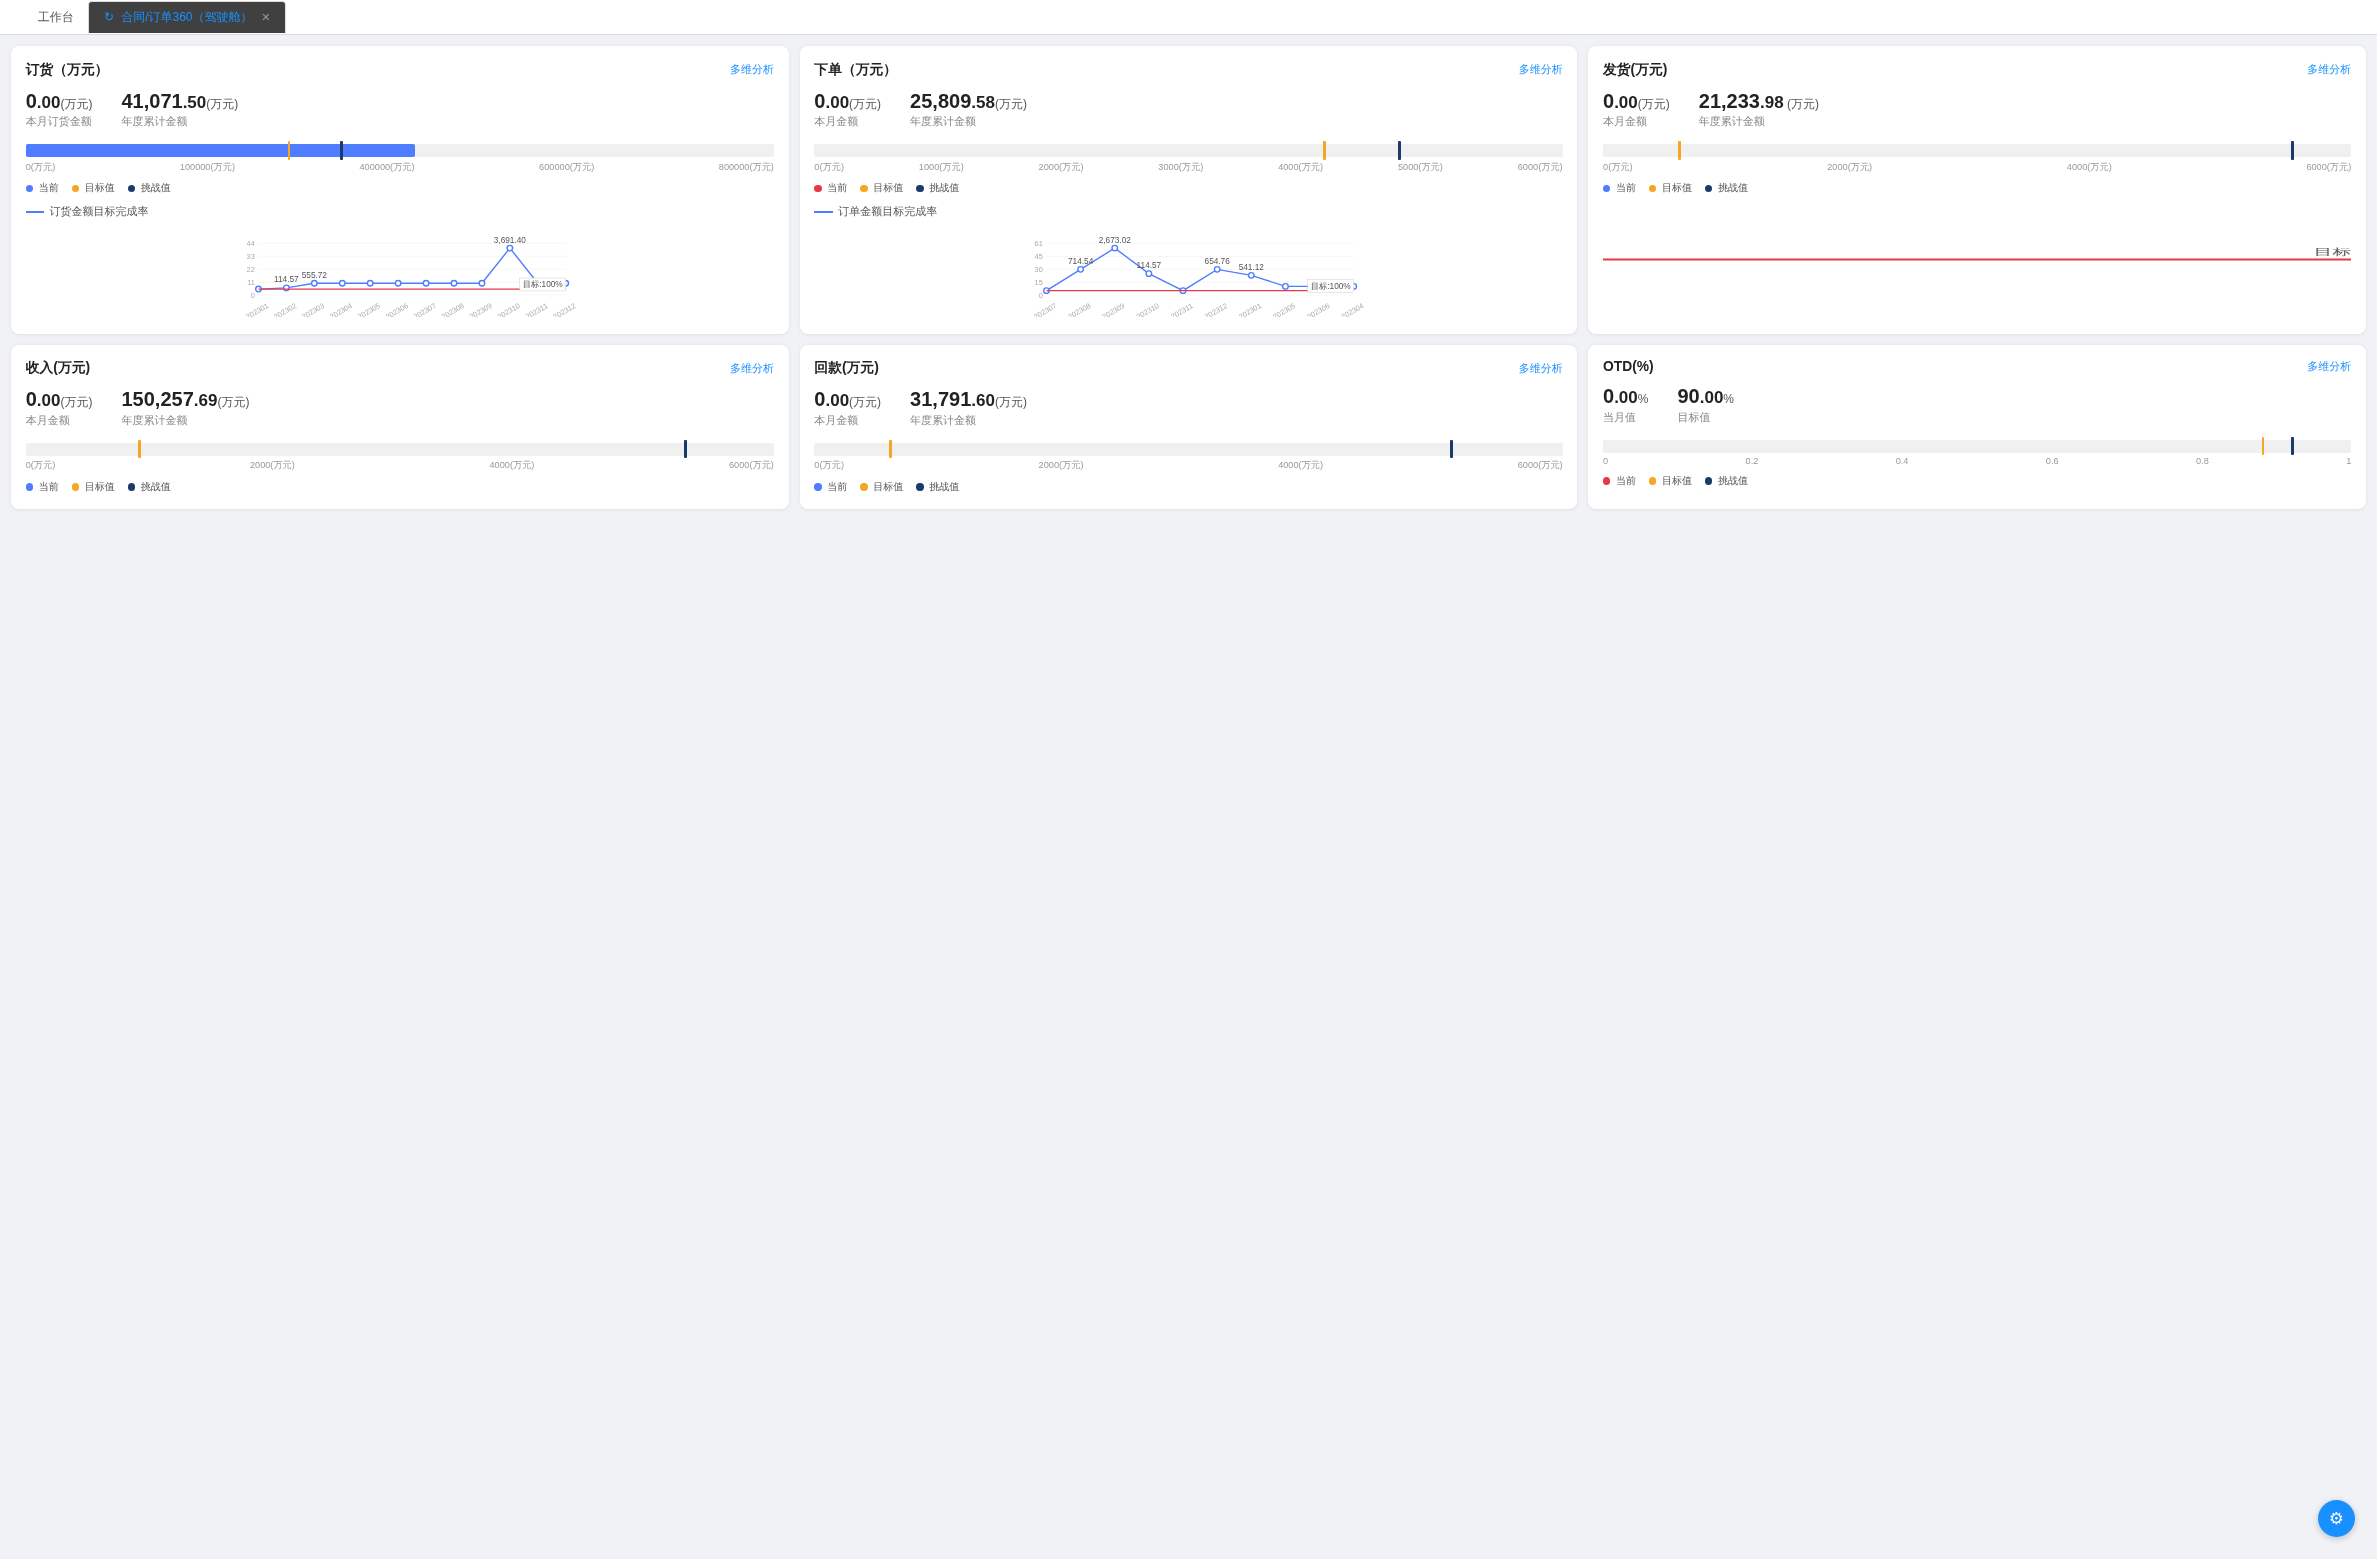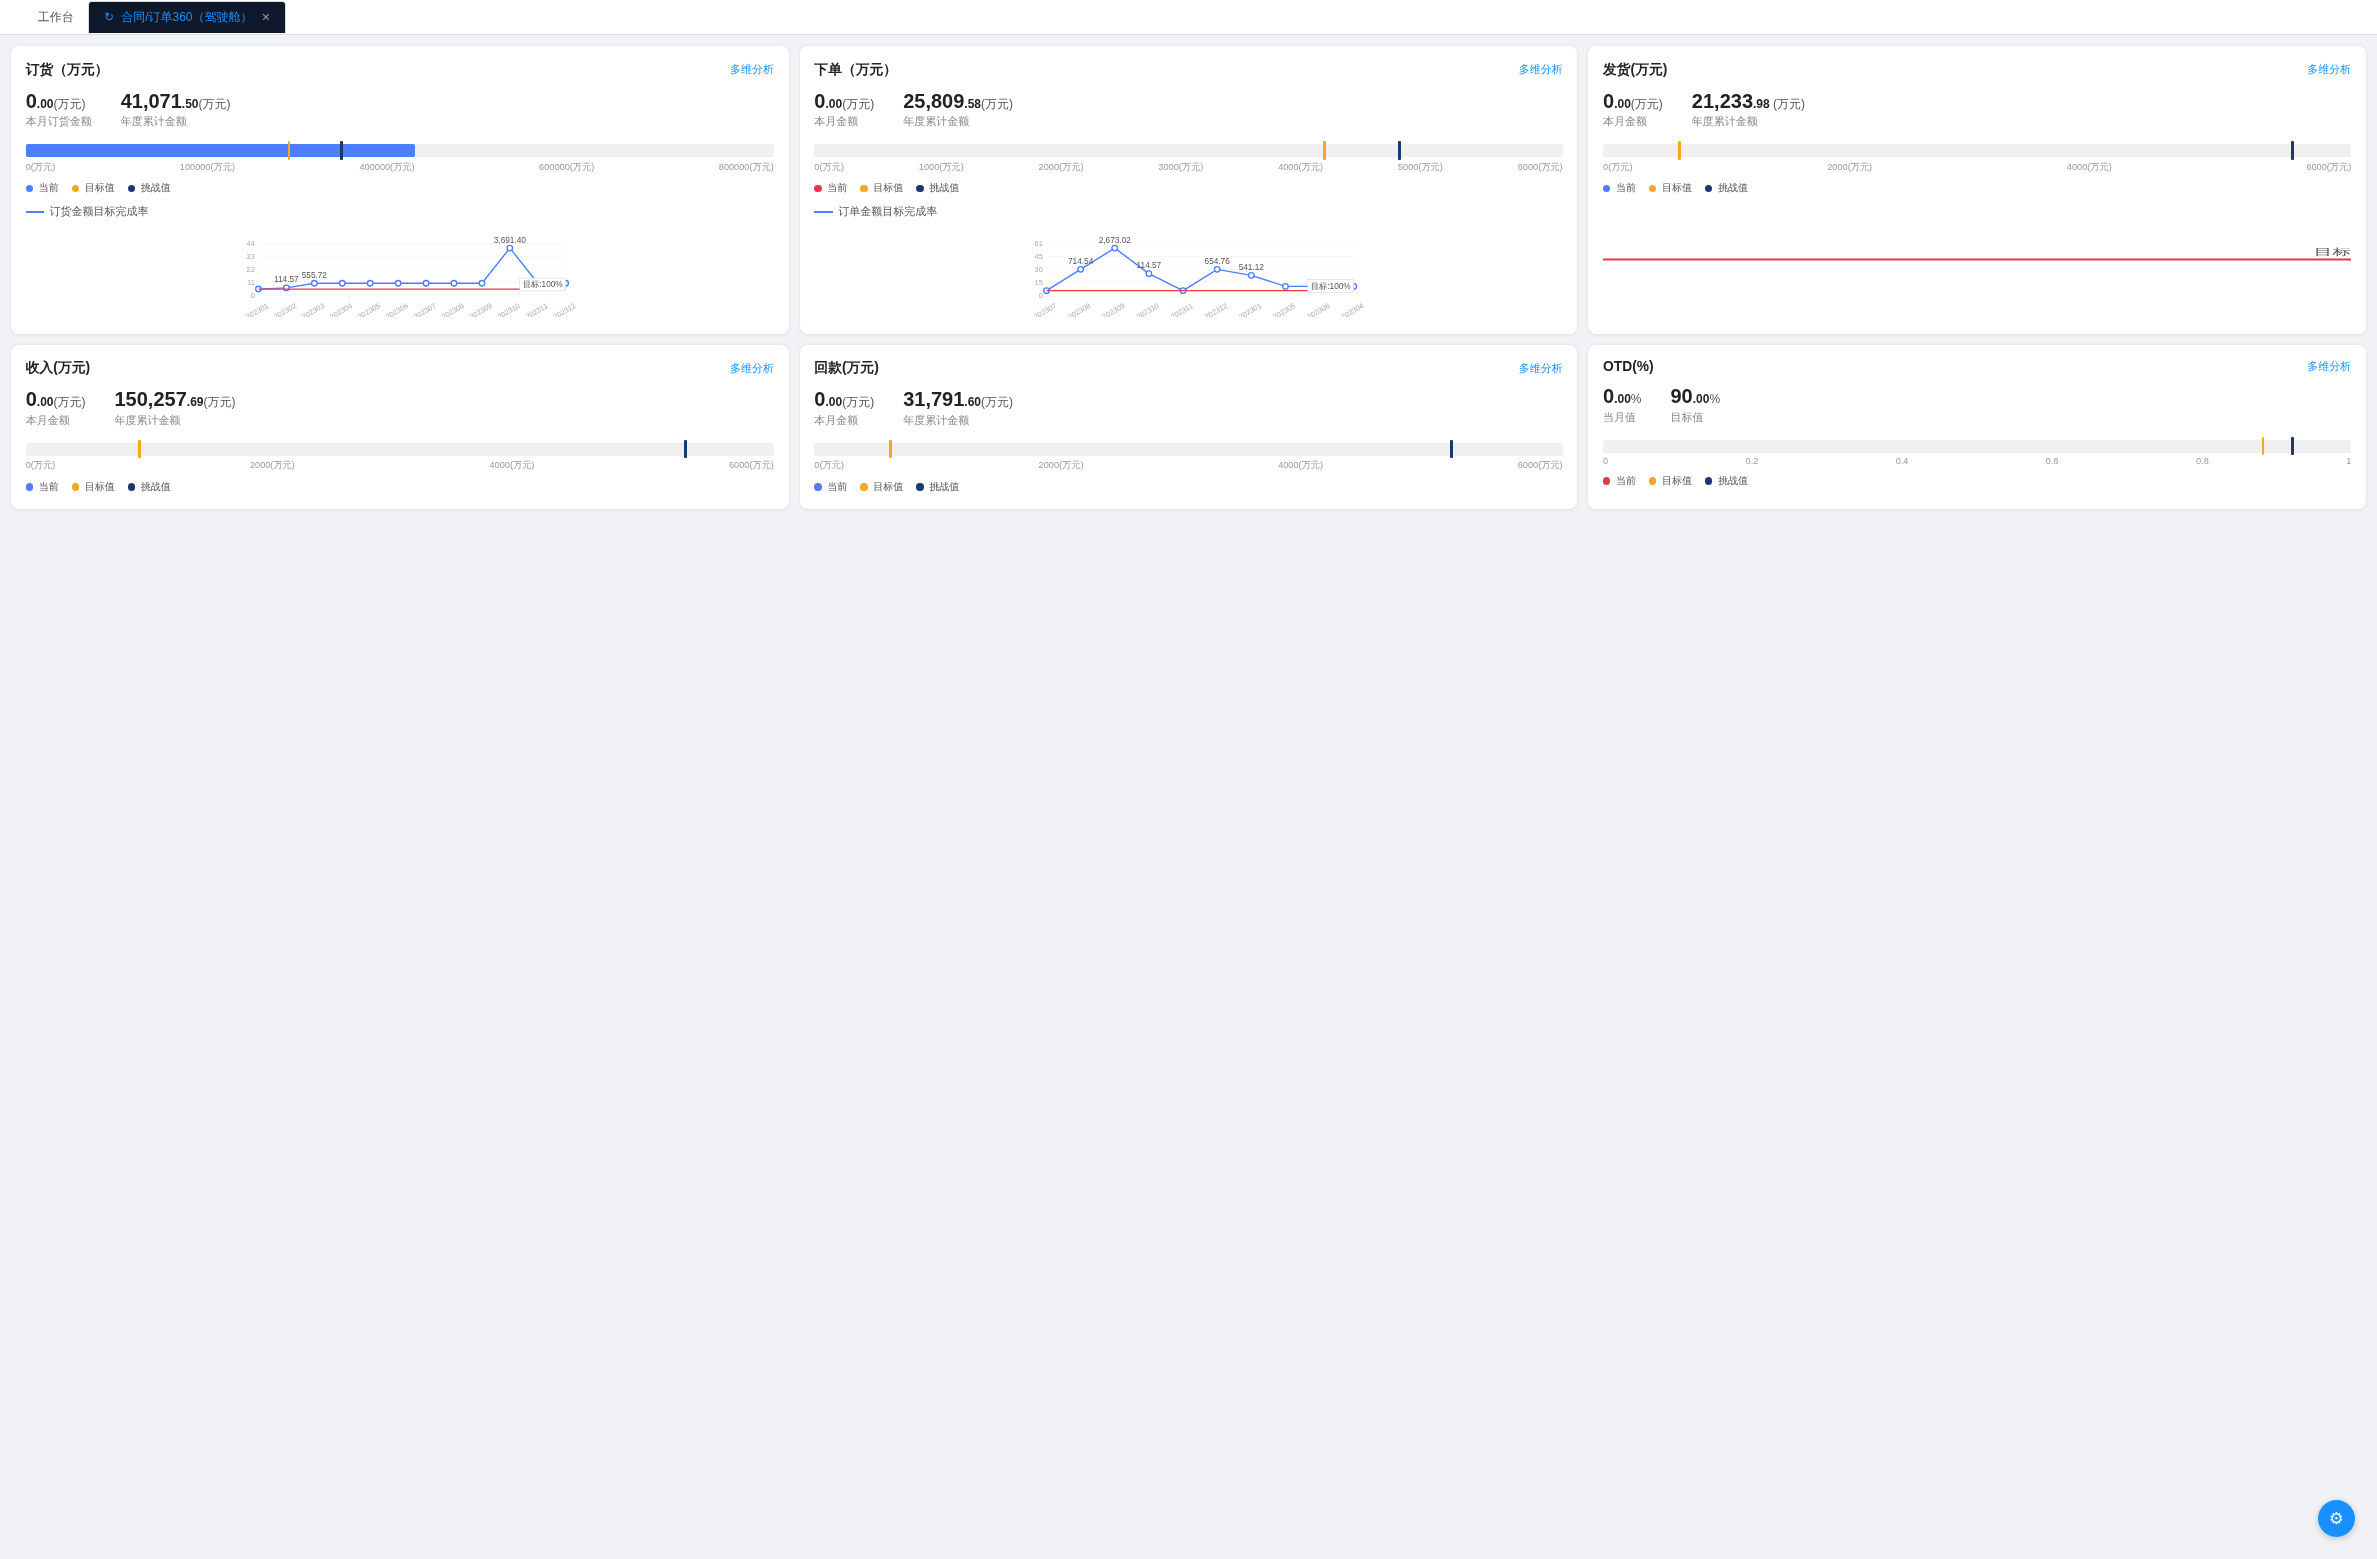--- a/index.html
+++ b/index.html
@@ -19,21 +19,21 @@
     }
     .tab {
       padding: 7.4px 14.7px;
       cursor: pointer;
       border-radius: 3.7px 3.7px 0 0;
       color: #555;
       font-size: 12px;
       white-space: nowrap;
     }
     .tab.active {
-      background: #0f172a;
+      background: #404040;
       border: 0.9px solid #ddd;
       border-bottom: 0.9px solid #fff;
       color: #1890ff;
       margin-bottom: -0.9px;
       z-index: 1;
     }
     .tab .close-btn {
       margin-left: 5.5px;
       color: #999;
       font-size: 11px;
@@ -82,21 +82,21 @@
       font-size: 20px;
       font-weight: bold;
       color: #222;
     }
     .metric-value .unit {
       font-size: 12px;
       font-weight: normal;
       color: #555;
     }
     .metric-value .decimal {
-      font-size: 12px;
+      font-size: 17px;
     }
     .metric-label {
       font-size: 11px;
       color: #888;
       margin-top: 1.8px;
     }
     
     .bar-section {
       margin-bottom: 7.4px;
     }

